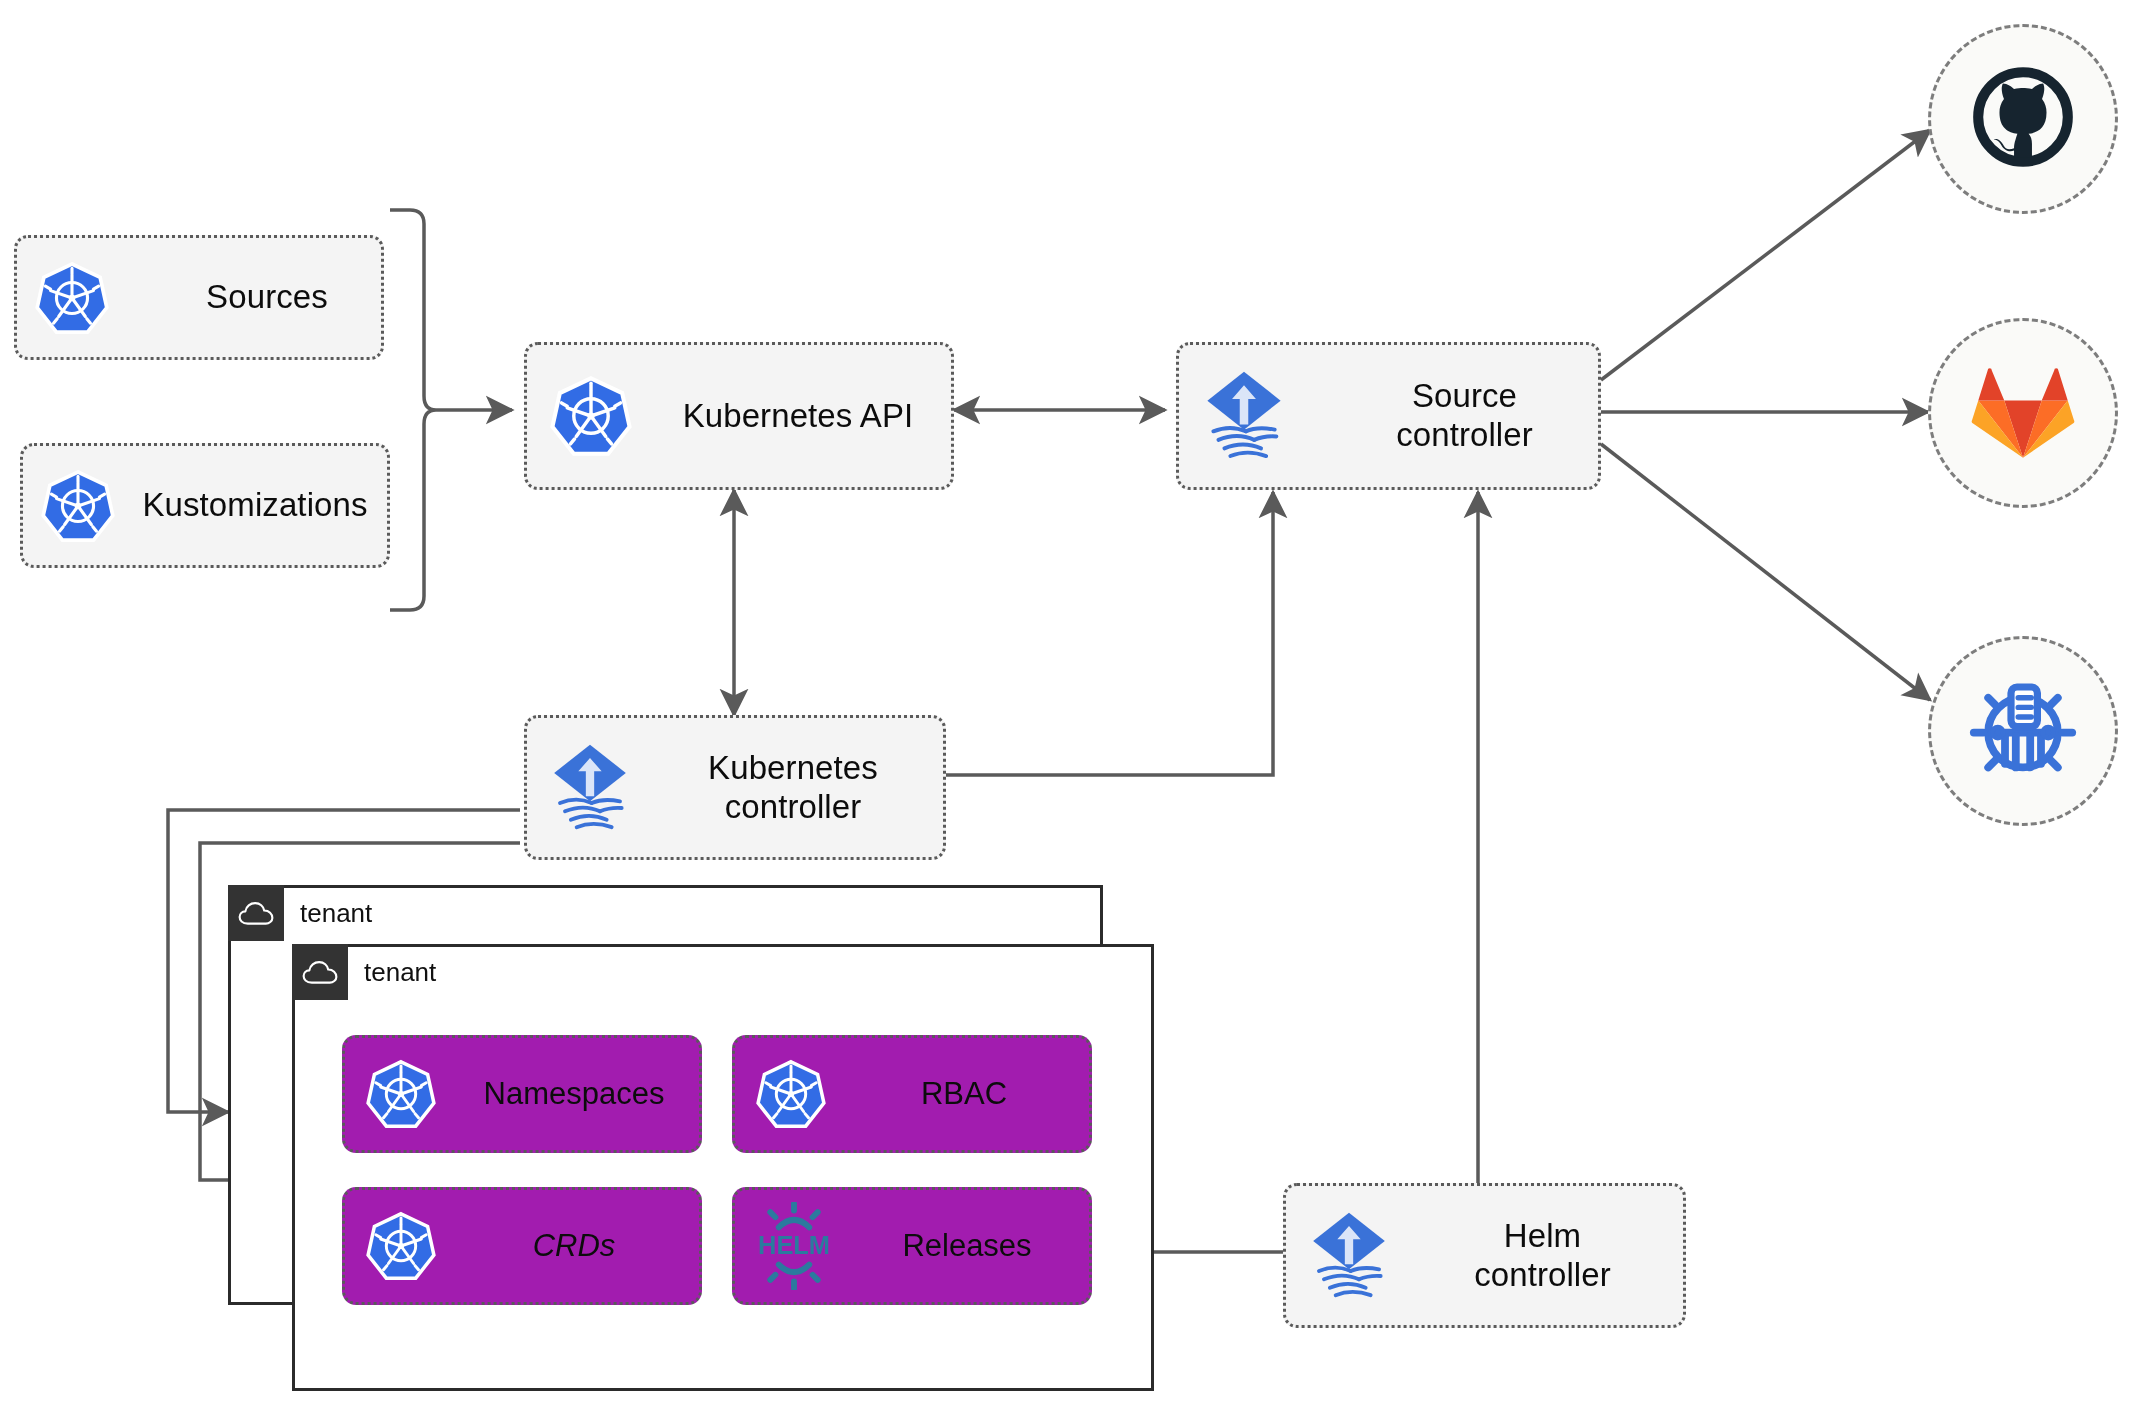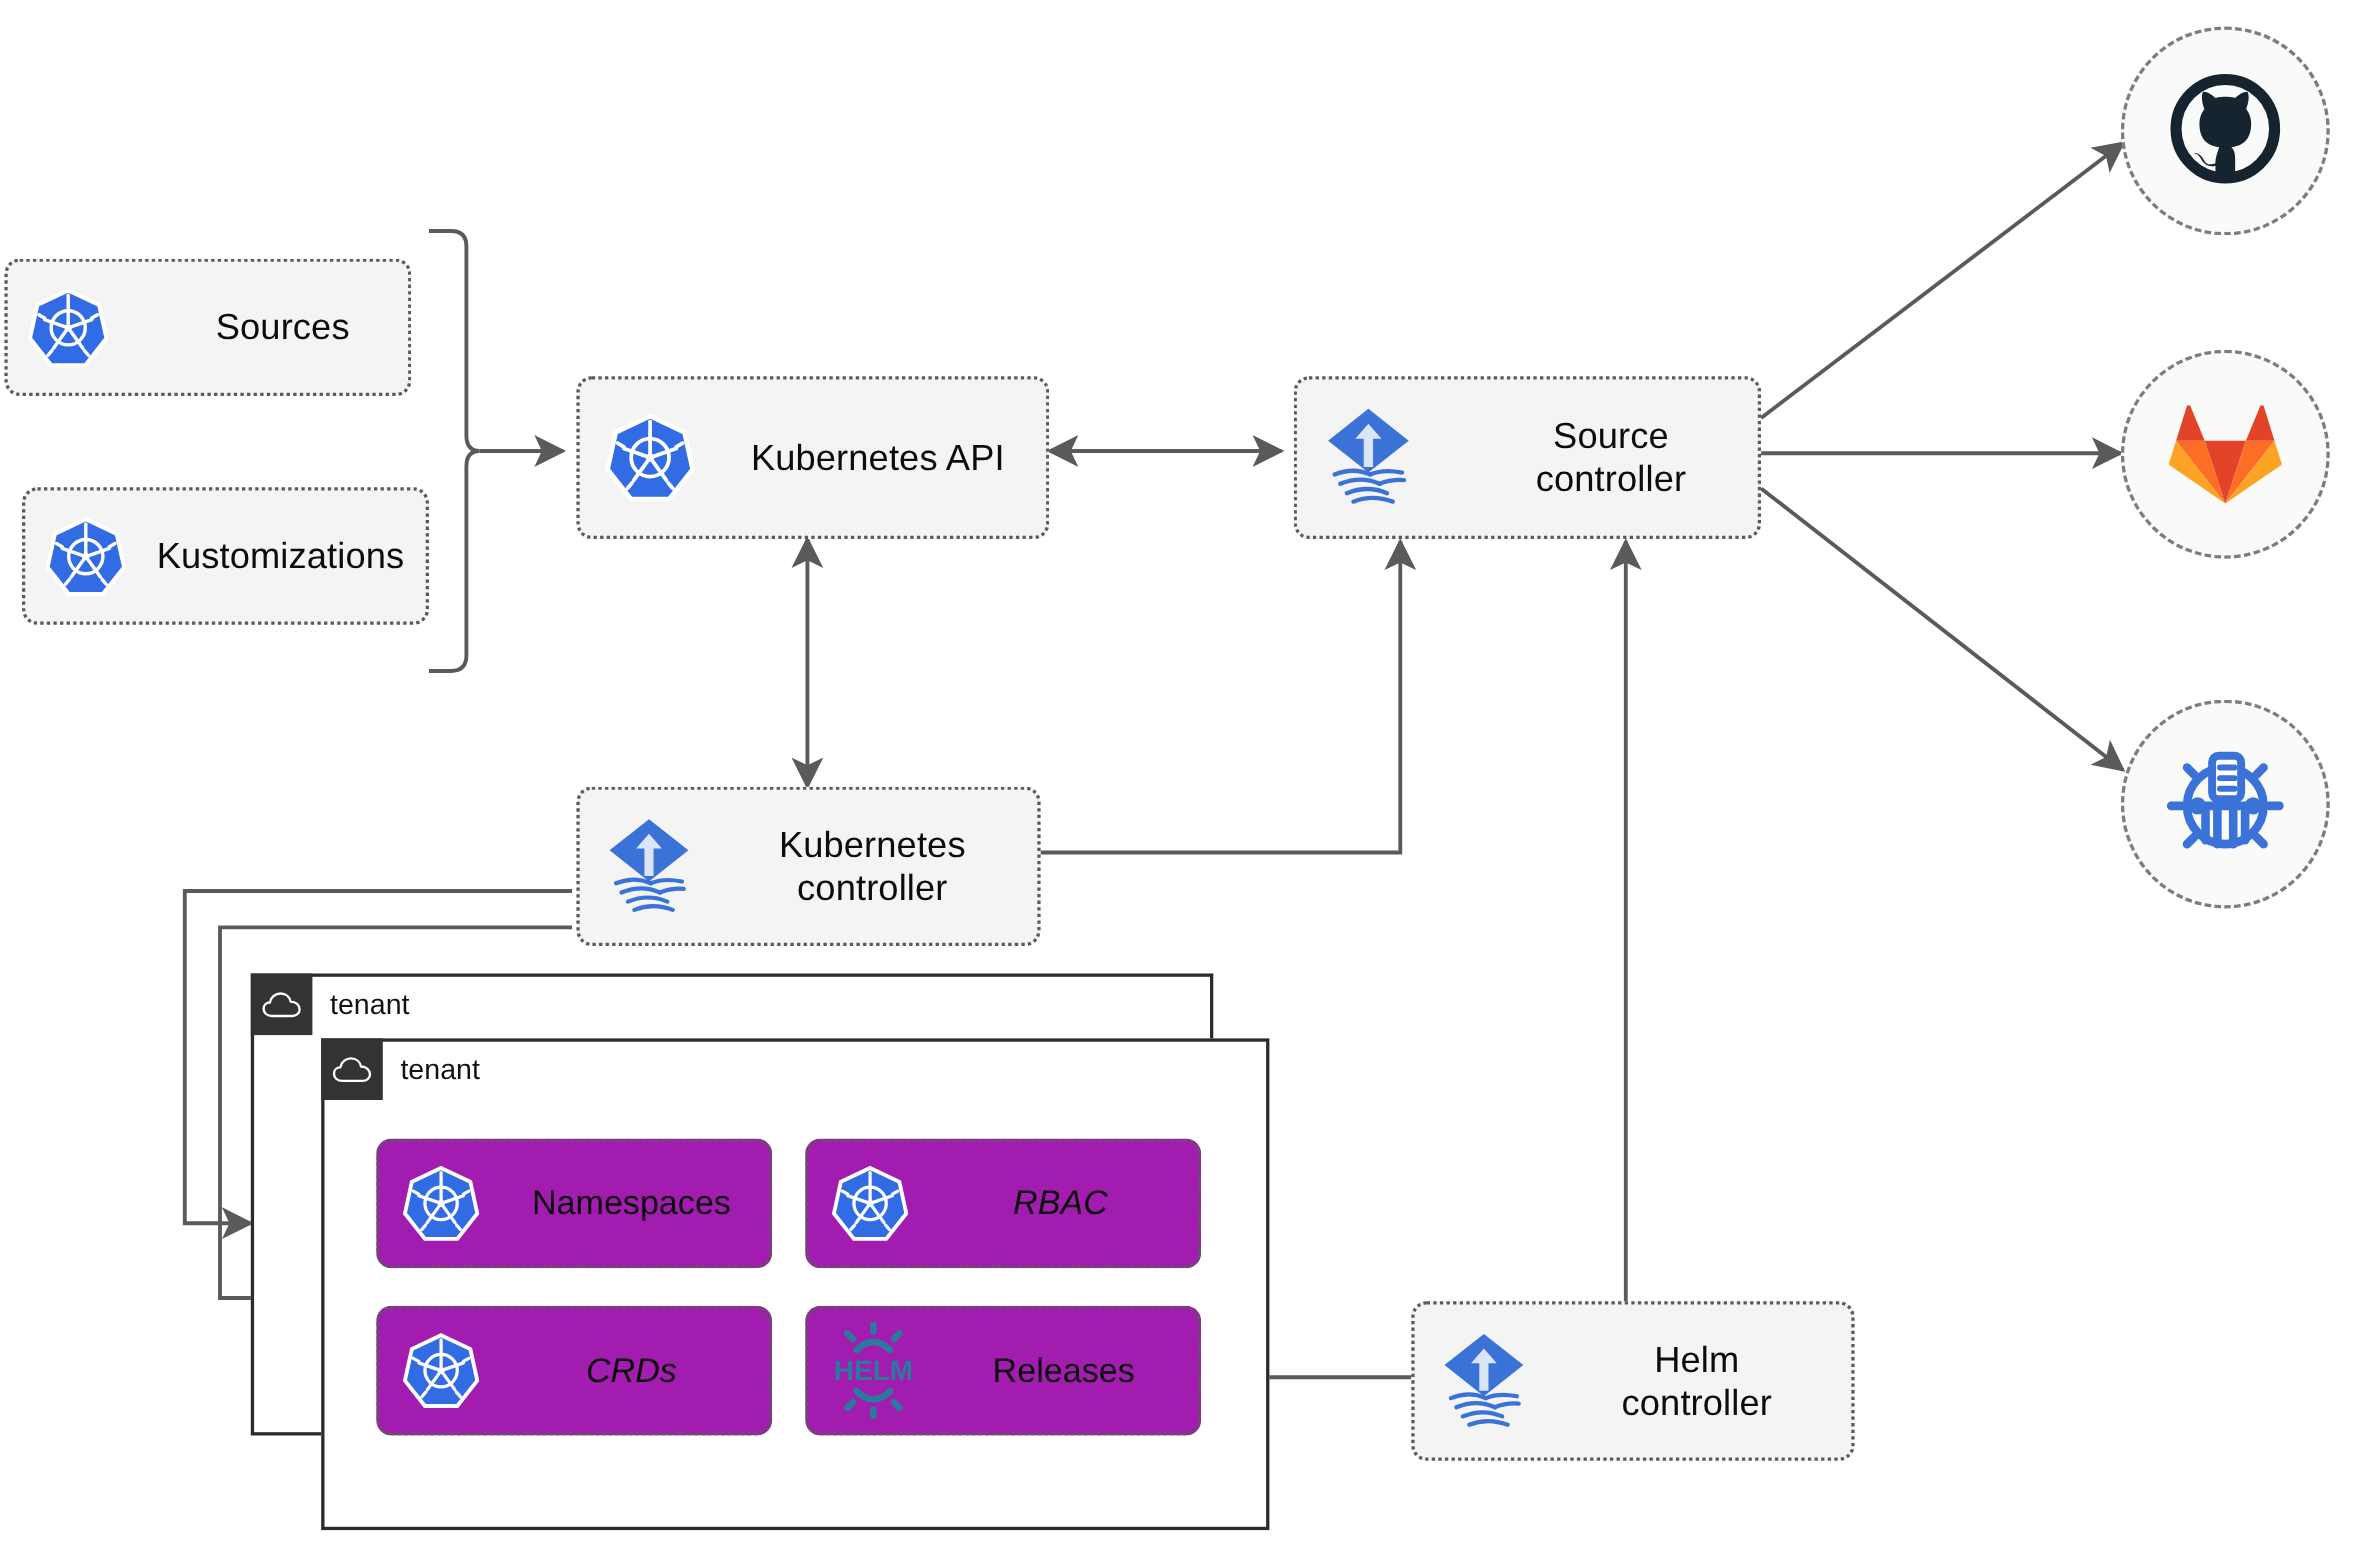--- a/index.html
+++ b/index.html
@@ -142,21 +142,21 @@
       <path d="M 1478 1183 L 1478 492" marker-end="url(#arrow)"></path>
 
       <path d="M 1283 1252 L 1113 1252" marker-end="url(#arrow)"></path>
 
       <path d="M 520 810 L 168 810 L 168 1112 L 228 1112" marker-end="url(#arrow)"></path>
 
       <path d="M 520 843 L 200 843 L 200 1180 L 292 1180" marker-end="url(#arrow)"></path>
     </g>
   </svg>
 
-  <div class="node-box" style="left:4px; top:235px; width:370px; height:125px;gap:36px;">
+  <div class="node-box" style="left:14px; top:235px; width:370px; height:125px;gap:36px;">
     <span class="node-icon" style="width:110px;">
       <svg width="74" height="74" viewBox="0 0 100 100" aria-hidden="true">
         <path d="M50 4 L88 22 L97 63 L71 96 L29 96 L3 63 L12 22 Z" fill="#326CE5" stroke="#ffffff" stroke-width="5"></path>
         <g fill="none" stroke="#ffffff" stroke-width="4.2" stroke-linecap="round">
           <circle cx="50" cy="50" r="21"></circle>
           <circle cx="50" cy="50" r="4.4" fill="#ffffff" stroke="none"></circle>
           <line x1="50" y1="50" x2="50" y2="19"></line>
           <line x1="50" y1="50" x2="79" y2="40"></line>
           <line x1="50" y1="50" x2="68" y2="75"></line>
           <line x1="50" y1="50" x2="32" y2="75"></line>
@@ -379,21 +379,21 @@
             <line x1="79" y1="38" x2="86" y2="34"></line>
             <line x1="70" y1="78" x2="75" y2="84"></line>
             <line x1="30" y1="78" x2="25" y2="84"></line>
             <line x1="21" y1="38" x2="14" y2="34"></line>
           </g>
         </svg>
       </span>
       <span class="inner-label">Namespaces</span>
     </div>
 
-    <div class="inner-box" style="left:437px; top:88px; width:360px; height:118px;font-style:italic;">
+    <div class="inner-box" style="left:437px; top:88px; width:360px; height:118px;">
       <span class="node-icon" style="width:112px;">
         <svg width="70" height="70" viewBox="0 0 100 100" aria-hidden="true">
           <path d="M50 4 L88 22 L97 63 L71 96 L29 96 L3 63 L12 22 Z" fill="#326CE5" stroke="#ffffff" stroke-width="5"></path>
           <g fill="none" stroke="#ffffff" stroke-width="4.2" stroke-linecap="round">
             <circle cx="50" cy="50" r="21"></circle>
             <circle cx="50" cy="50" r="4.4" fill="#ffffff" stroke="none"></circle>
             <line x1="50" y1="50" x2="50" y2="19"></line>
             <line x1="50" y1="50" x2="79" y2="40"></line>
             <line x1="50" y1="50" x2="68" y2="75"></line>
             <line x1="50" y1="50" x2="32" y2="75"></line>

